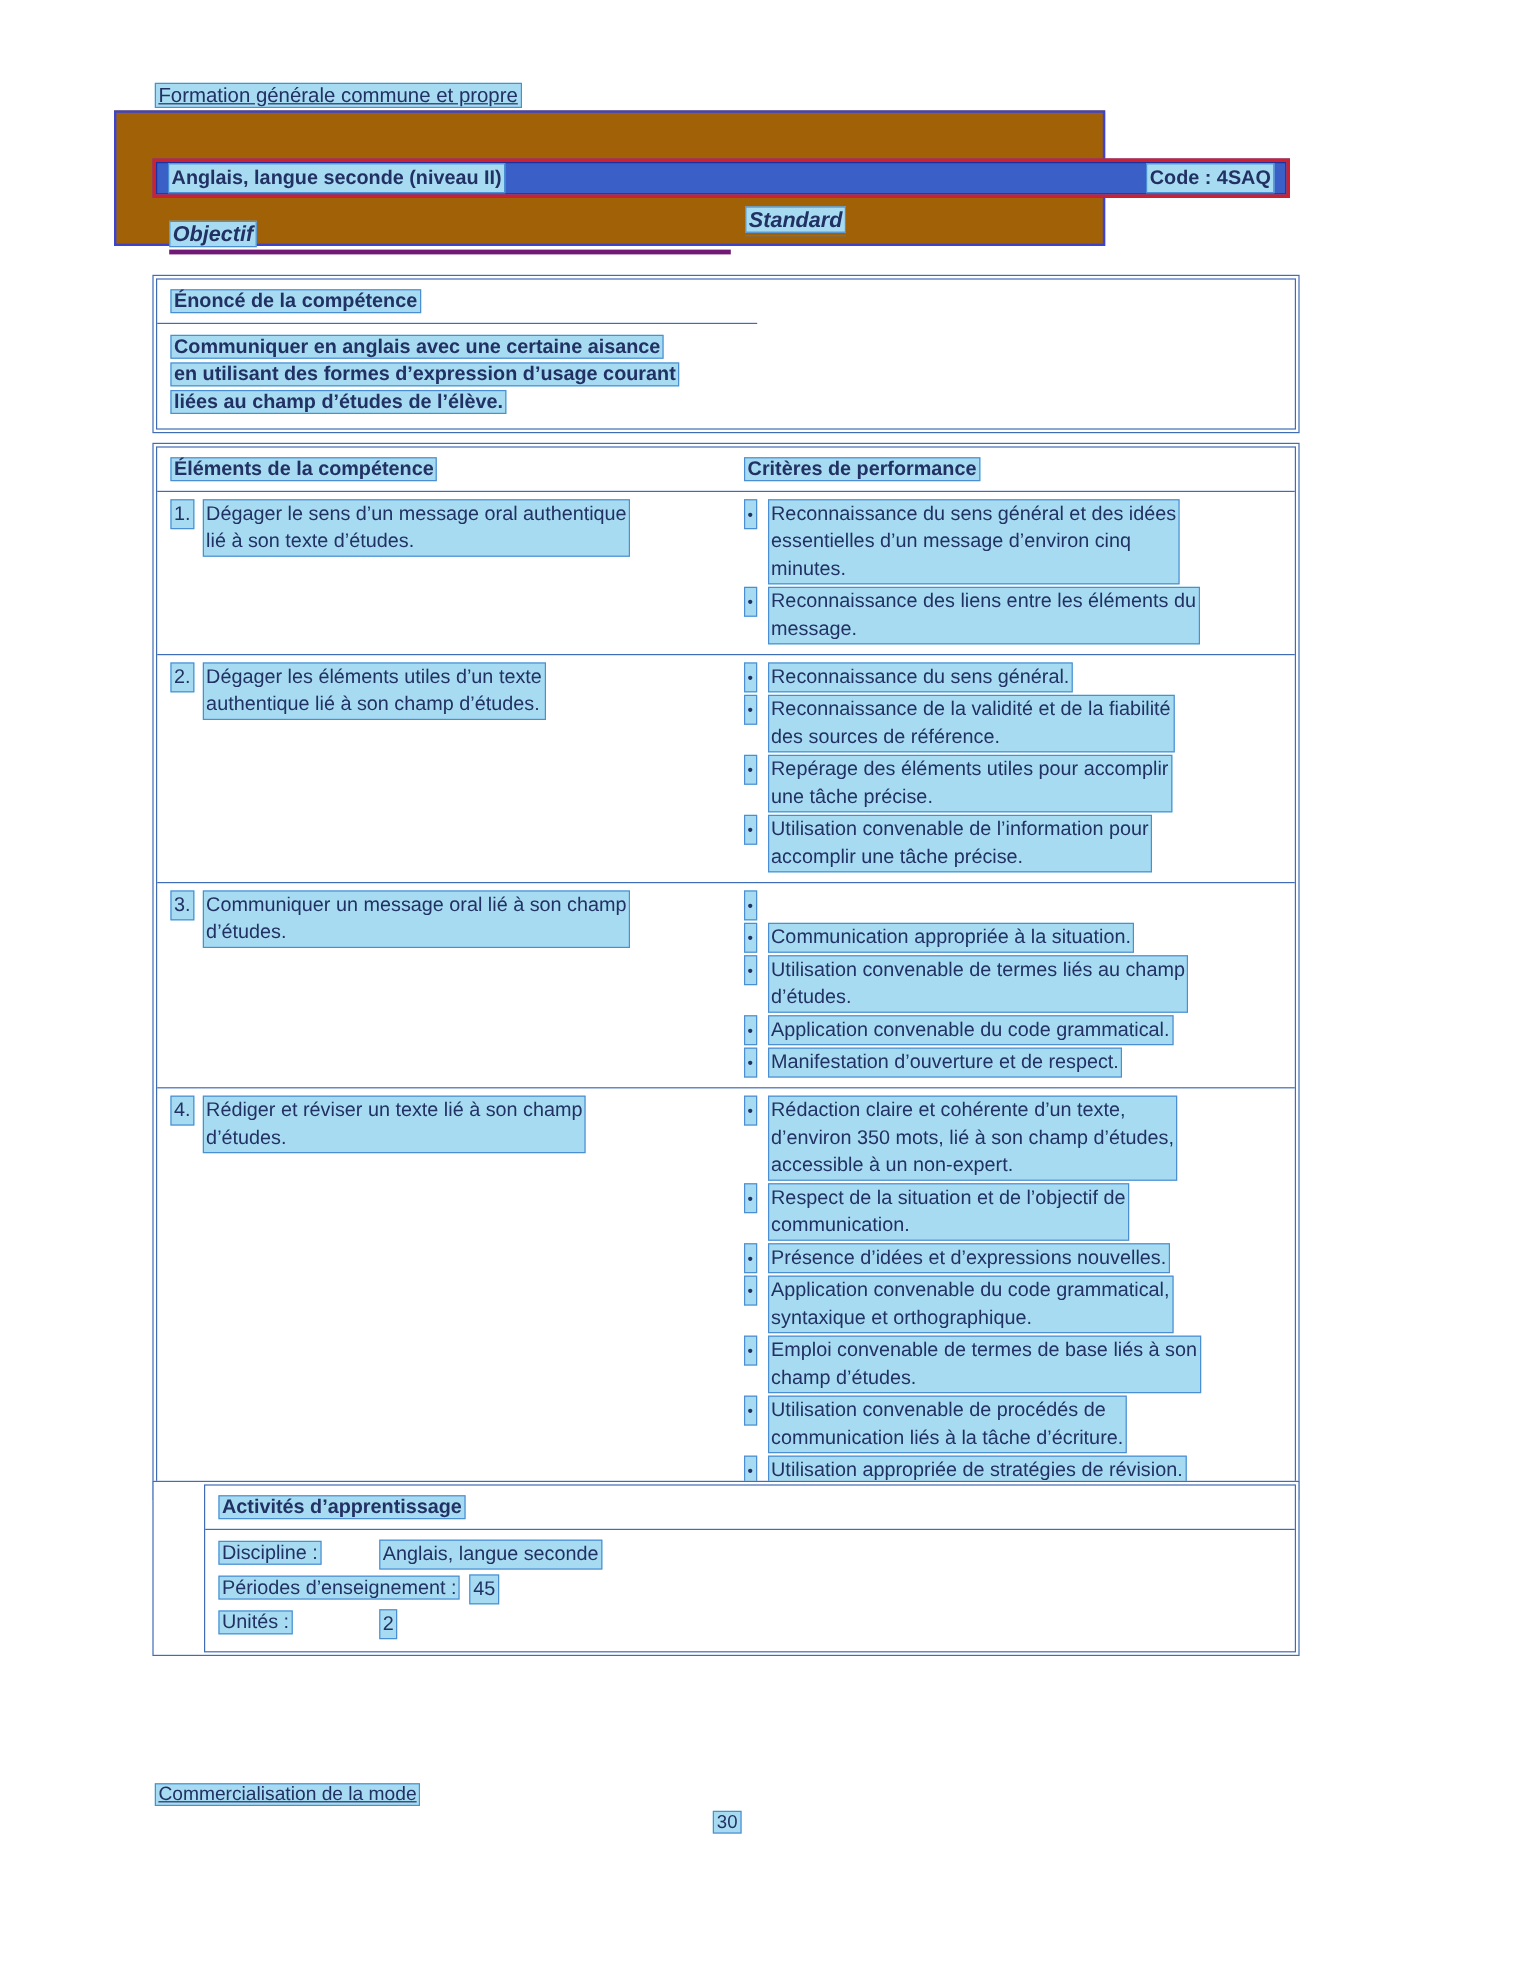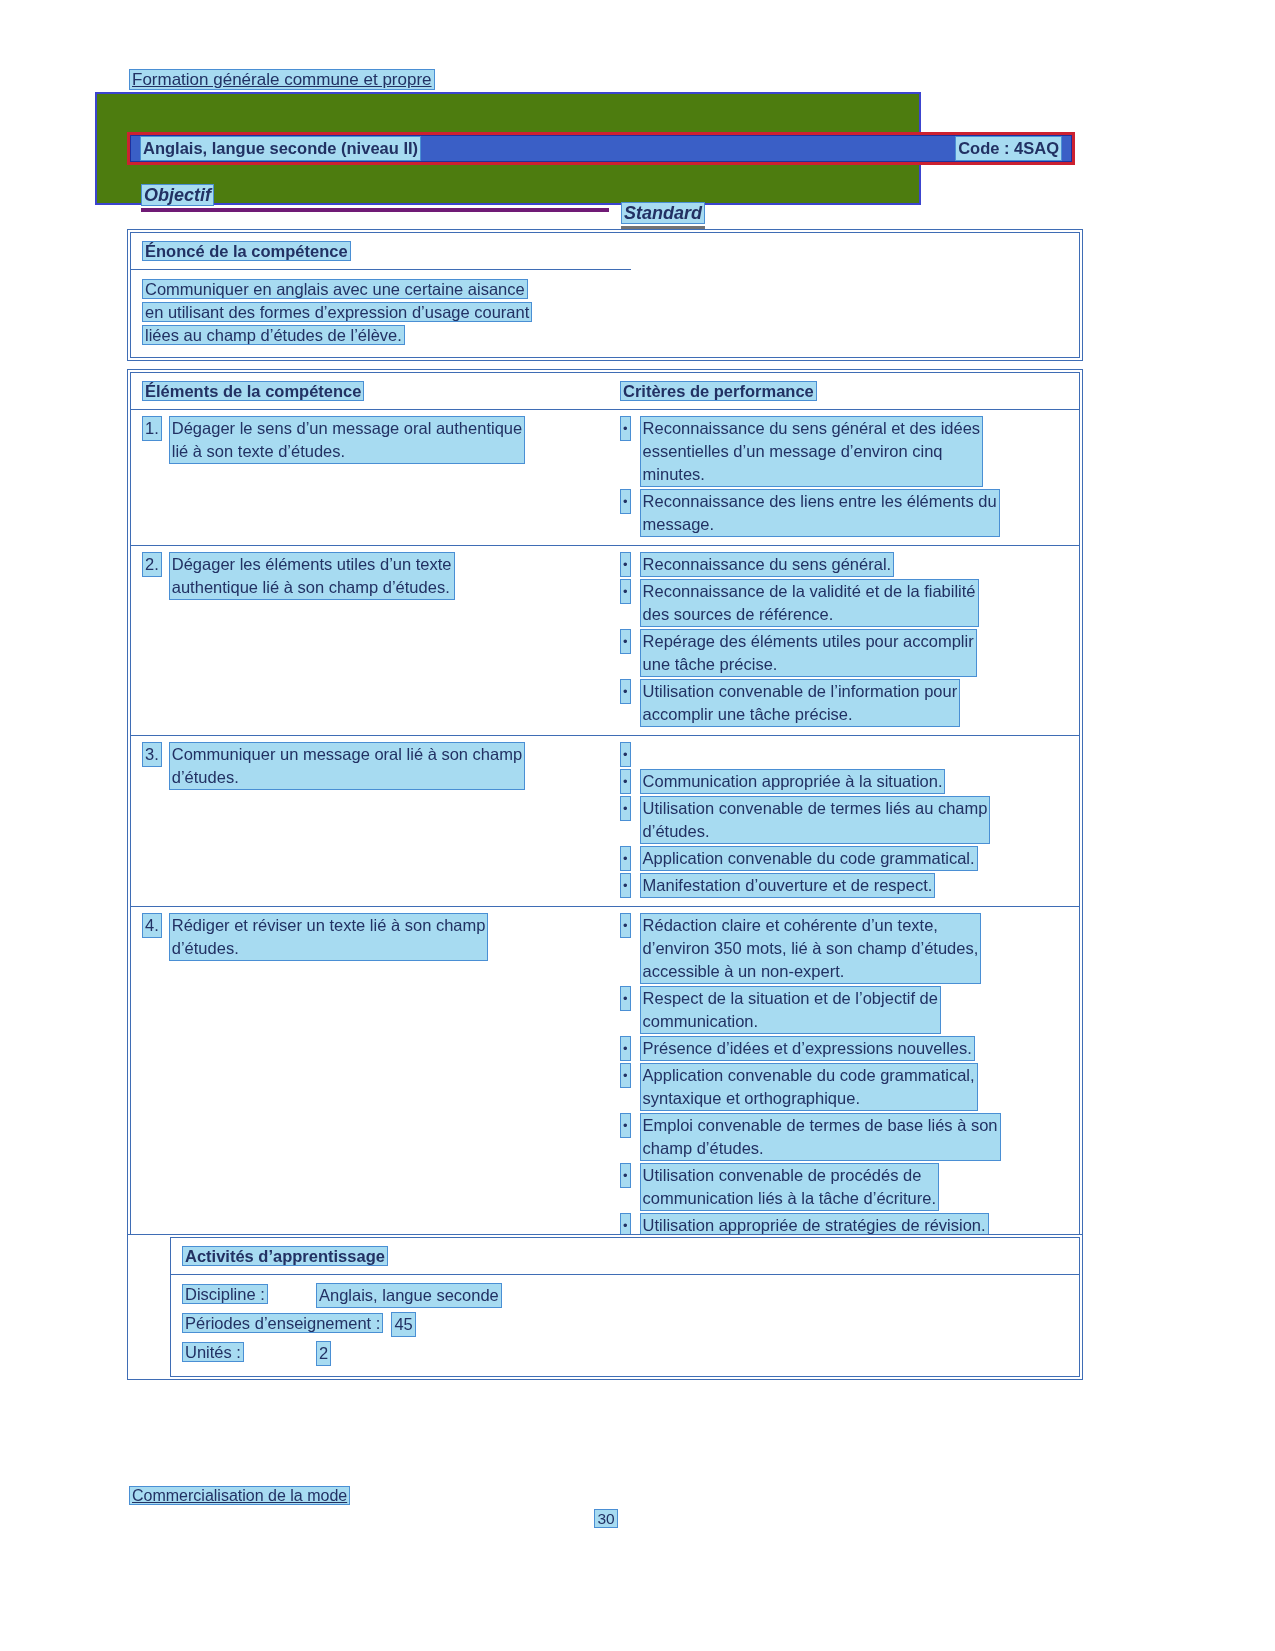--- a/index.html
+++ b/index.html
@@ -20,52 +20,52 @@
   }
   .b  { font-weight:bold; }
   .bi { font-weight:bold; font-style:italic; }
   .u  { text-decoration:underline; }
 
   .top-label { position:absolute; left:129px; top:68px; font-size:17px; }
 
   
   .purple-box {
     position:absolute; left:95px; top:92px; width:826px; height:113px;
-    background:#4d7c0f; border:2px solid #3c44cf;
+    background:#a16207; border:2px solid #3c44cf;
   }
   .title-bar {
     position:absolute; left:30px; top:38px; width:948px; height:33px;
     background:#3a5fc6; border:3px solid #cc2130;
     box-shadow: inset 0 0 0 1px #1e2f9e;
     display:flex; align-items:center; justify-content:space-between;
     padding:0 10px; font-size:16.5px;
   }
   .objectif-wrap {
     position:absolute; left:44px; top:90px; width:468px;
     border-bottom:4px solid #701a75; font-size:18px; padding-bottom:1px;
   }
   .standard-wrap {
-    position:absolute; left:524px; top:108px;
-    border-bottom:5px solid #737373; font-size:18px; padding-bottom:1px;
+    position:absolute; left:524px; top:78px;
+    border-bottom:1px solid #737373; font-size:18px; padding-bottom:1px;
   }
 
   
   .tbl {
     position:absolute; left:127px; width:956px;
     border:1px solid #3f6db5; padding:2px; background:#ffffff;
   }
   .tbl-inner { border:1px solid #3f6db5; }
   .tbl-inner > * + * { border-top:1px solid #3f6db5; }
   .tbl-header { padding:7px 11px 6px; }
   .tbl-body   { padding:8px 11px 10px; }
 
   .enonce    { top:229px; }
   .elements  { top:369px; }
   .activites { top:1234px;padding-left:42px; }
-  .enonce .tbl-body { width:500px; }
+  .enonce .tbl-body { width:500px;font-weight:bold; }
 
   .ehead { display:flex; padding:7px 11px 6px; }
   .ehead .h1 { width:468px; flex:0 0 auto; }
   .ehead .h2 { flex:1; padding-left:10px; }
 
   .erow { display:flex; padding:6px 11px 8px; }
   .erow .left  { width:468px; flex:0 0 auto; display:flex; gap:7px; align-items:flex-start; }
   .erow .right { flex:1; padding-left:10px; }
   .num { flex:0 0 auto; }
   .crit { display:flex; gap:9px; margin-bottom:2px; align-items:flex-start; }

